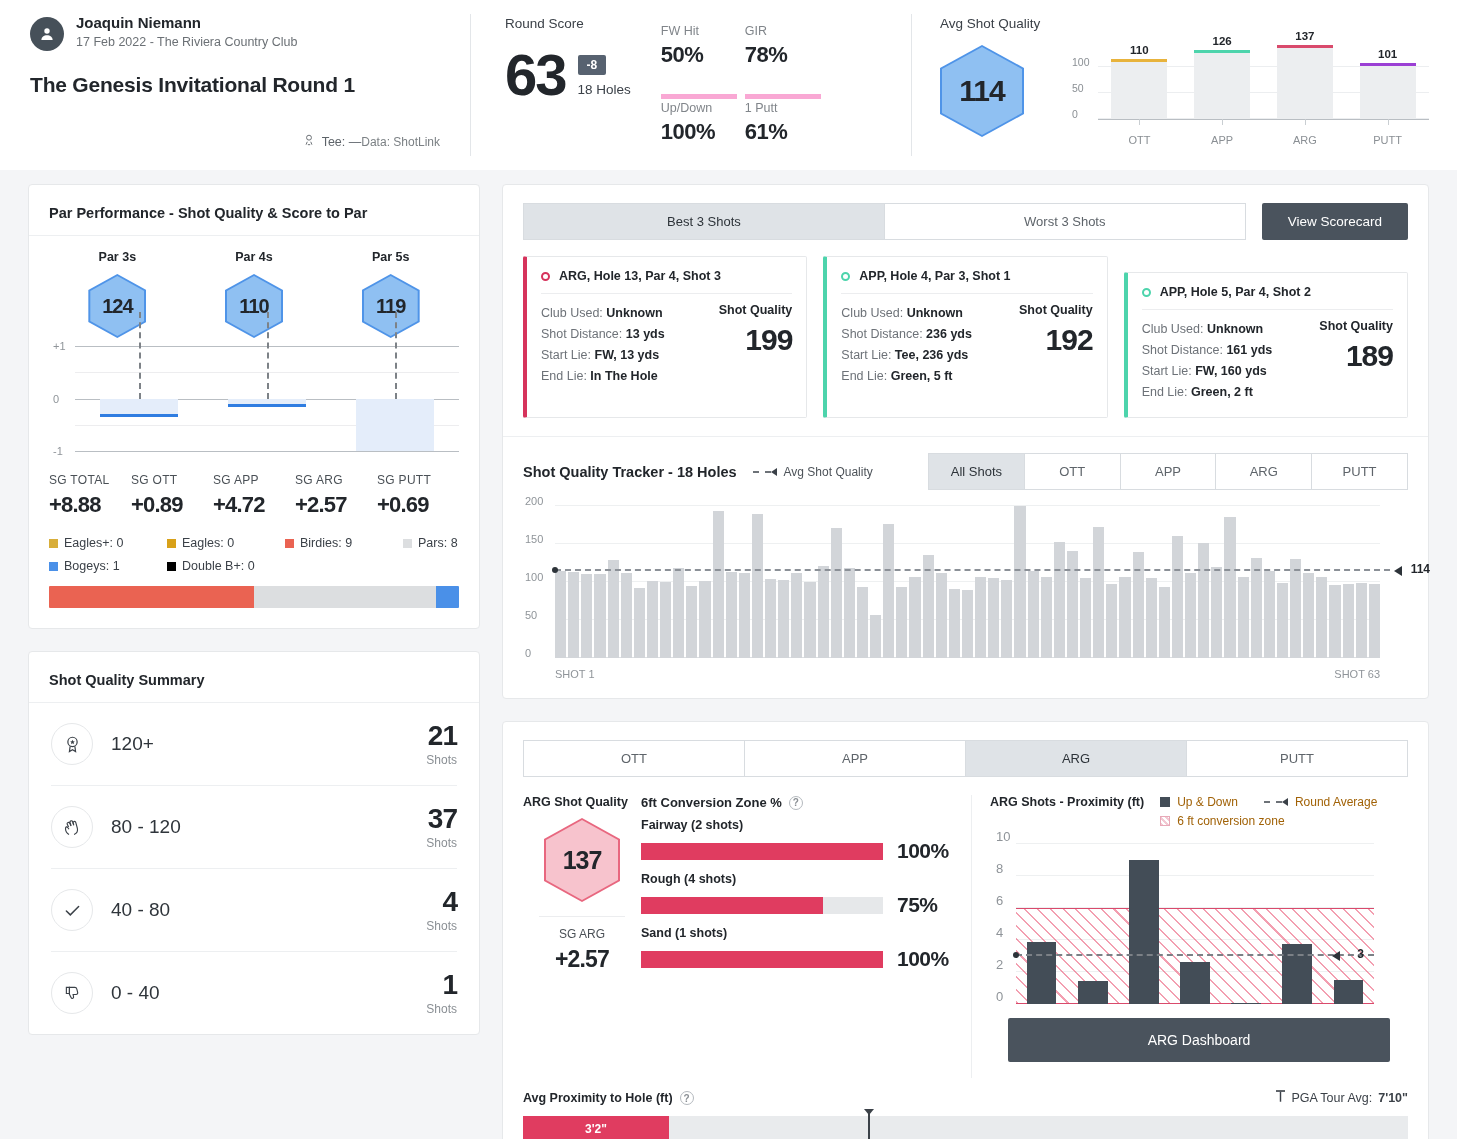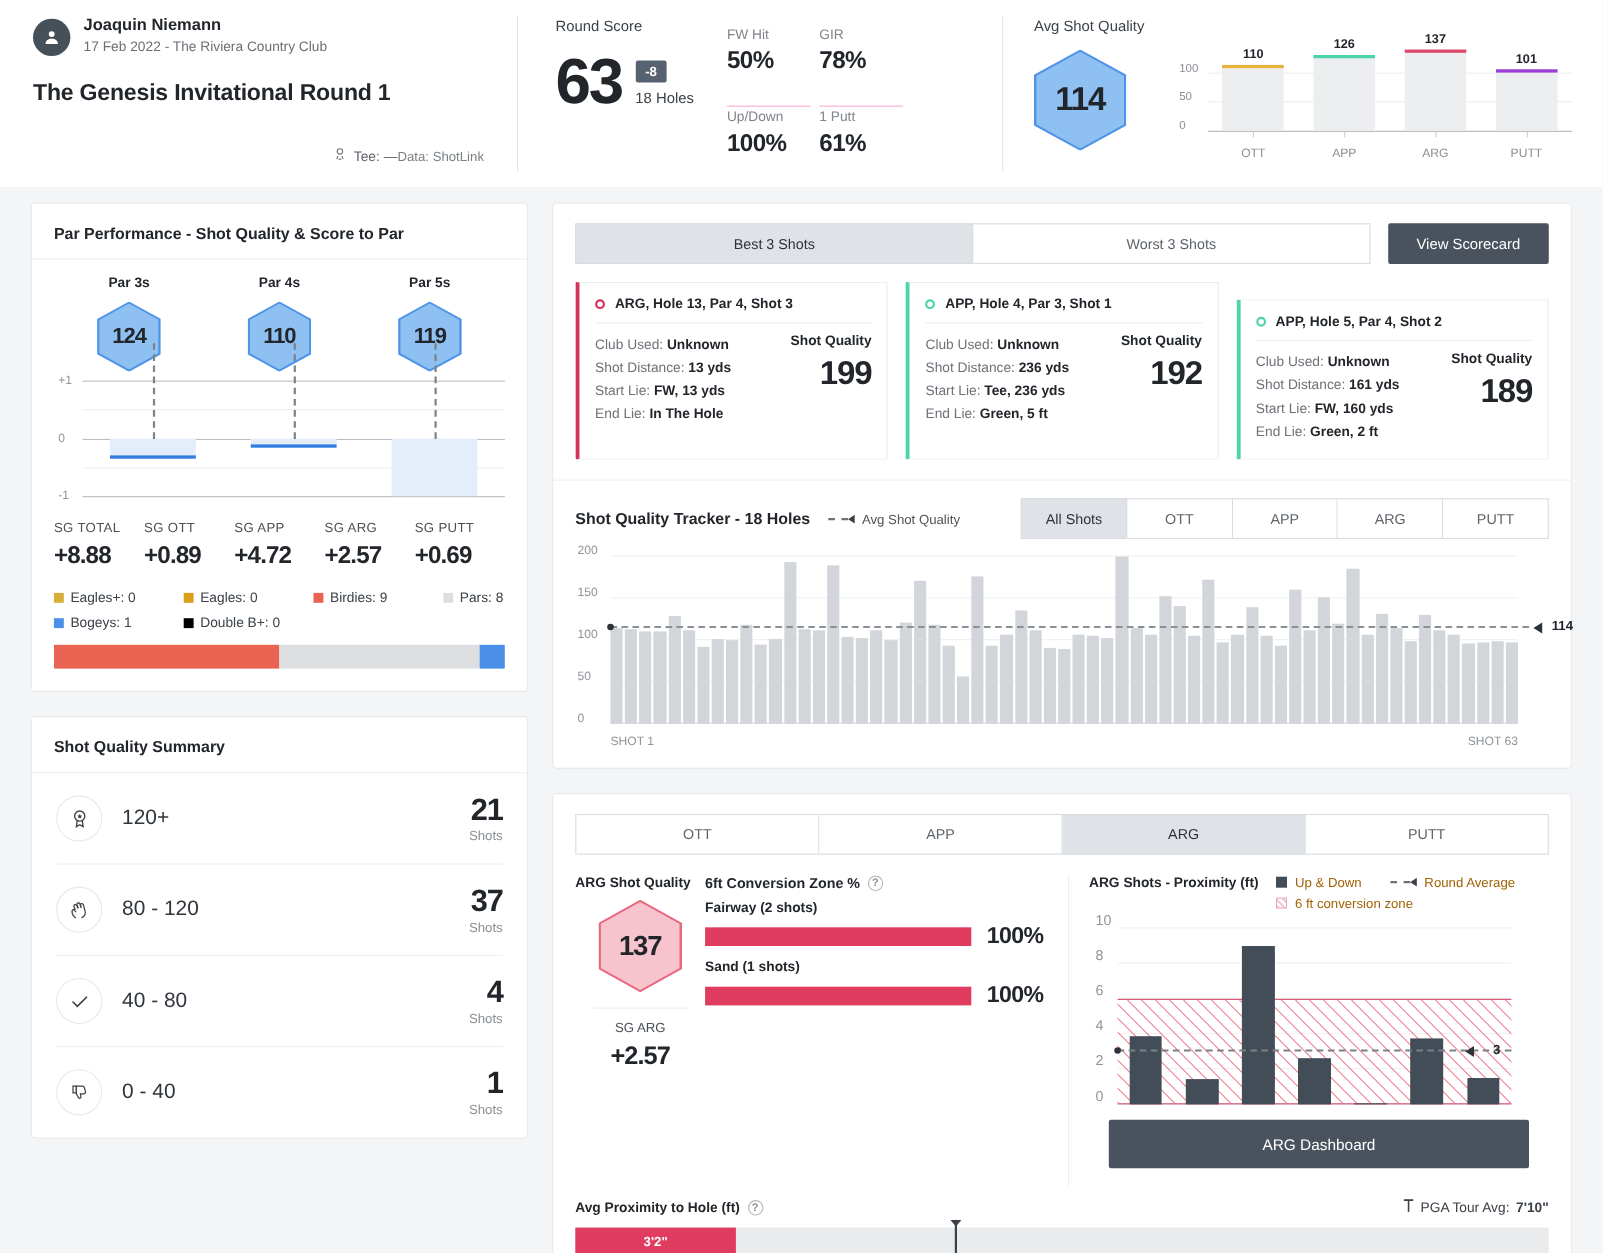--- a/index.html
+++ b/index.html
@@ -41,21 +41,21 @@
   .to-par {
     display: inline-block; background: #576270; color: #fff; font-size: 12px;
     padding: 3px 9px; border-radius: 2px; font-weight: bold;
   }
   .holes { font-size: 13.5px; color: #3b4148; margin-top: 7px; }
   .pct-grid {
     display: grid; grid-template-columns: 76px 76px; grid-template-rows: auto auto;
     margin-left: 30px; margin-top: 6px; column-gap: 8px;
   }
   .pct-cell { padding: 2px 0 10px 0; }
-  .pct-cell.top { border-bottom: 1px solid #f9a8d4; }
+  .pct-cell.top { border-bottom: 5px solid #f9a8d4; }
   .pct-lbl { font-size: 12.5px; color: #80858a; }
   .pct-val { font-size: 22px; font-weight: bold; margin-top: 4px; letter-spacing: -0.5px; }
 
   .hdr-asq { flex: 1; padding: 16px 28px 0 28px; display: flex; }
   .asq-left { width: 130px; }
   .hex {
     position: relative; width: 84px; height: 92px; margin-top: 14px;
     display: flex; align-items: center; justify-content: center;
   }
   .hex-shape {
@@ -762,20 +762,29 @@
                 <div class="conv-item">
                   <div class="conv-name">Fairway (2 shots)</div>
                   <div class="conv-barrow">
                     <div class="conv-track">
                       <div class="conv-fill" style="width:100%"></div>
                     </div>
                     <div class="conv-pct">100%</div>
                   </div>
                 </div>
                 <div class="conv-item">
+                  <div class="conv-name">Rough (4 shots)</div>
+                  <div class="conv-barrow">
+                    <div class="conv-track">
+                      <div class="conv-fill" style="width:75%"></div>
+                    </div>
+                    <div class="conv-pct">75%</div>
+                  </div>
+                </div>
+                <div class="conv-item">
                   <div class="conv-name">Sand (1 shots)</div>
                   <div class="conv-barrow">
                     <div class="conv-track">
                       <div class="conv-fill" style="width:100%"></div>
                     </div>
                     <div class="conv-pct">100%</div>
                   </div>
                 </div>
               </div>
           </div>

